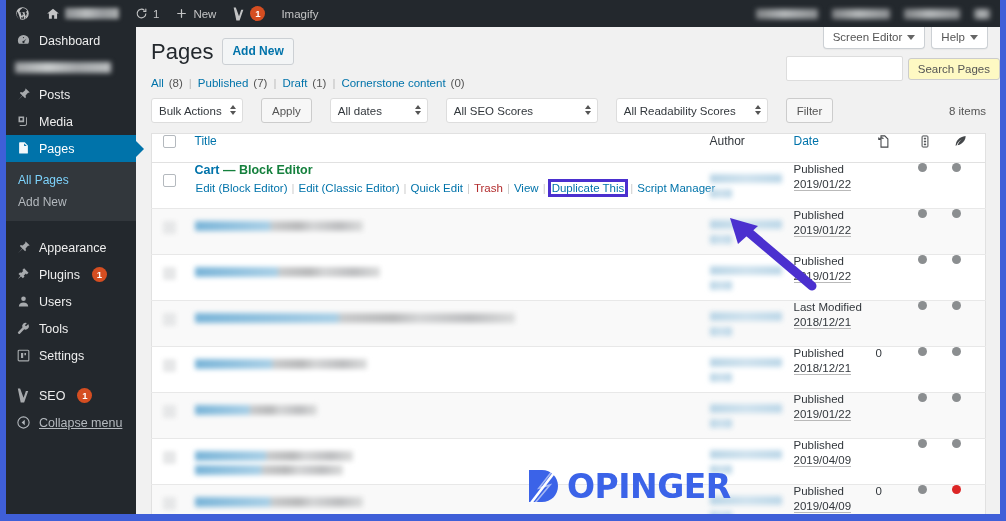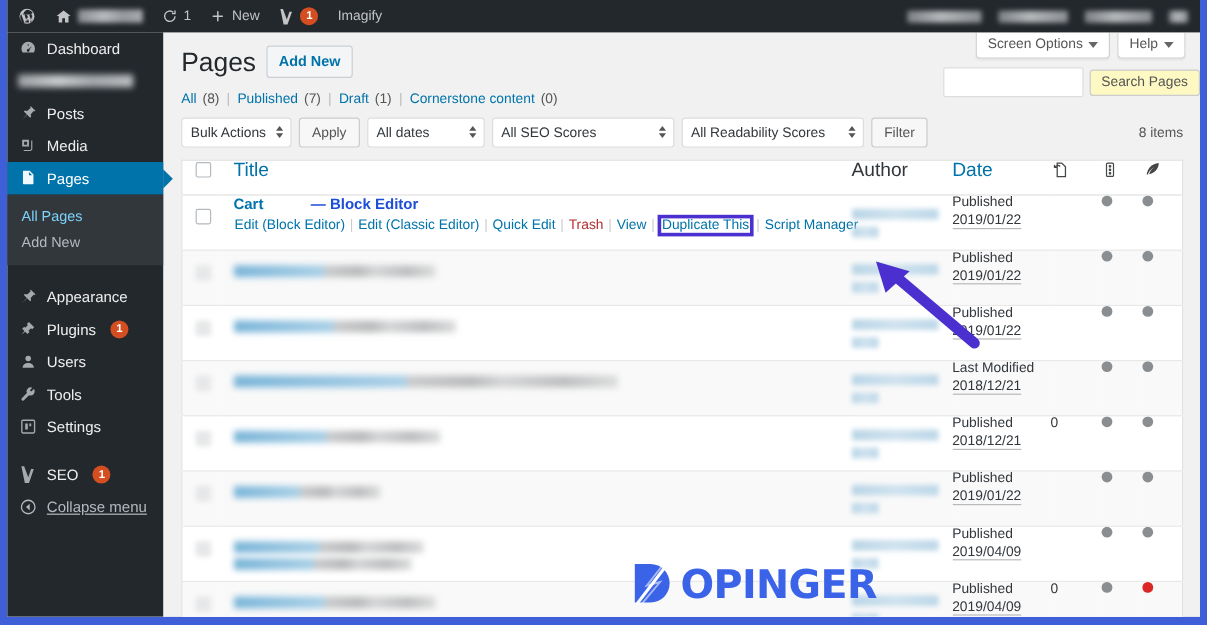--- a/index.html
+++ b/index.html
@@ -140,21 +140,21 @@
     border-radius: 2px; font-size: 12px; padding: 0 6px; color: #32373c;
     font-family: "Liberation Sans", sans-serif;
   }
   .search-btn {
     background: #fef9c3; border: 1px solid #ccc; border-radius: 3px;
     font-size: 11.5px; color: #555; padding: 4px 9px;
   }
 
   
   .tablenav {
-    margin-top: 9px; display: flex; align-items: center; gap: 6px;
+    margin-top: 9px; display: flex; align-items: center; gap: 18px;
     position: relative; height: 26px; justify-content: space-between;
   }
   .wp-select {
     position: relative; background: #fff; border: 1px solid #ddd;
     border-radius: 3px; height: 25px; display: flex; align-items: center;
     padding: 0 23px 0 7px; font-size: 11.5px; color: #32373c;
     white-space: nowrap;
   }
   .wp-select .spin {
     position: absolute; right: 6px; top: 50%; margin-top: -6px;
@@ -179,21 +179,21 @@
     margin-top: 9px; width: 100%; background: #fff;
     border: 1px solid #e1e1e1; border-bottom: 0;
     border-collapse: collapse; table-layout: fixed;
   }
   #pages-table th, #pages-table td {
     text-align: left; vertical-align: top; padding: 0;
   }
   thead th {
     height: 29px; padding: 7px 0 6px 0;
     border-bottom: 1px solid #e1e1e1;
-    font-size: 16px; font-weight: 400; color: #32373c;
+    font-size: 12px; font-weight: 400; color: #32373c;
   }
   thead th.sortable { color: #0073aa; }
   .col-cb   { width: 30px; }
   .col-title{ width: auto; }
   .col-auth { width: 84px; }
   .col-date { width: 82px; }
   .col-num  { width: 42px; }
   .col-ic   { width: 34px; }
   .th-pad   { padding-left: 13px !important; }
 
@@ -201,21 +201,21 @@
     width: 13px; height: 13px; border: 1px solid #b4b9be;
     background: #fff; border-radius: 2px; margin: 1px auto 0 11px;
   }
   tbody tr { border-bottom: 1px solid #e8e8e8; }
   tbody tr.alt { background: #f9f9f9; }
   tbody td { height: 46px; }
 
   .title-cell { padding-top: 8px; }
   .t-main { font-size: 12.5px; line-height: 1.25; }
   .t-main a { color: #0073aa; font-weight: bold; text-decoration: none; }
-  .t-main .dash { color: #1d4ed8; font-weight: bold; margin-left: 36px; }
+  .t-main .dash { color: #15803d; font-weight: bold; }
   .row-actions {
     margin-top: 4px; font-size: 11.5px; color: #bbb;
     display: flex; align-items: center; gap: 0; white-space: nowrap;
   }
   .row-actions a { color: #0073aa; text-decoration: none; padding: 0 1px; }
   .row-actions a.trash { color: #b32d2e; }
   .row-actions .bar { color: #ccc; padding: 0 3px; }
   .ra-hl {
     outline: 3px solid #4b30cf; background: #fff;
     padding: 1px 4px; margin: 0 2px; position: relative; z-index: 5;
@@ -432,21 +432,21 @@
         </svg>
       </span>
       <span>Collapse menu</span>
     </div>
   </div>
 
   <div id="main">
 
     <div id="screenmeta">
       <div class="meta-btn">
-        <span>Screen Options</span>
+        <span>Screen Editor</span>
         <span class="caret-d"></span>
       </div>
       <div class="meta-btn">
         <span>Help</span>
         <span class="caret-d"></span>
       </div>
     </div>
 
     <div id="content">
 

